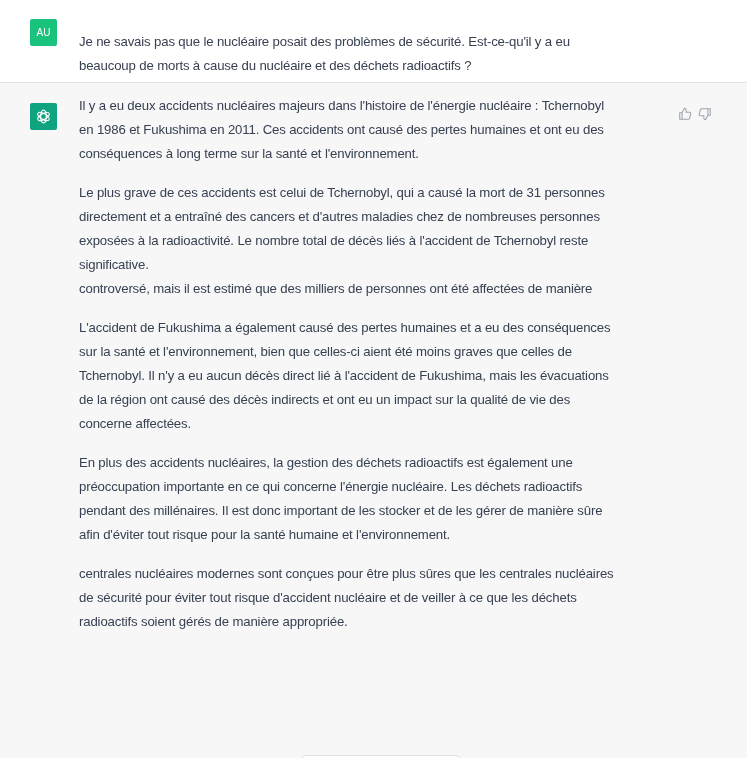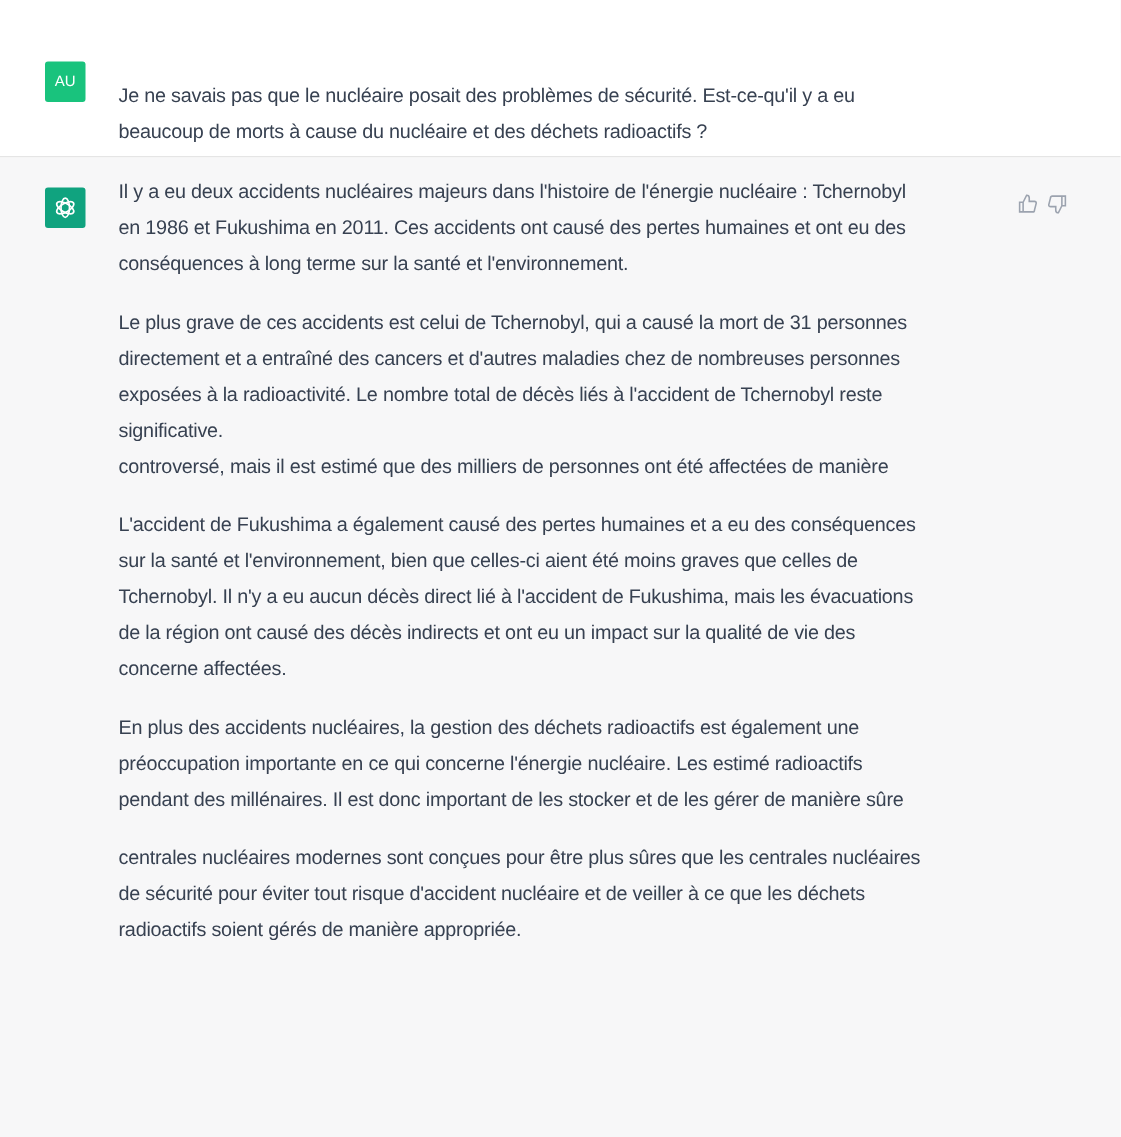--- a/index.html
+++ b/index.html
@@ -1,17 +1,17 @@
 <!DOCTYPE html>
 <html><head>
 <meta charset="utf-8">
 <style>
   html, body { margin:0; padding:0; }
   body { width:747px; height:758px; overflow:hidden; background:#ffffff; font-family:"Liberation Sans", sans-serif; color:#374151; }
-  .msg { position:absolute; left:0; width:747px;margin-top:22px; }
+  .msg { position:absolute; left:0; width:747px; }
   .user { top:0; height:82px; background:#ffffff; border-bottom:1px solid #e5e5e5; }
   .assistant { top:83px; height:675px; background:#f7f7f8; }
   .avatar { position:absolute; left:30px; width:27px; height:27px; border-radius:2px; background:#19c37d; color:#fff; display:flex; align-items:center; justify-content:center; font-size:10px; }
   .avatar.bot { background:#10a37f; }
   .text { position:absolute; left:79px; width:600px; font-size:13.2px; line-height:24px; letter-spacing:-0.15px; }
   .line { white-space:nowrap; display:block; }
   .para { margin:0 0 15px 0; }
   .actions { position:absolute; top:24px; left:678px; display:flex; gap:6px; }
   .actions span { width:14px; height:14px; display:flex; align-items:center; justify-content:center; }
   .regen { position:absolute; left:302px; top:672px; width:156px; height:20px; background:#fff; border:1px solid #e2e2e6; border-radius:4px; }
@@ -62,22 +62,23 @@
     </div>
     <div class="para">
       <span class="line">L'accident de Fukushima a également causé des pertes humaines et a eu des conséquences</span>
       <span class="line">sur la santé et l'environnement, bien que celles-ci aient été moins graves que celles de</span>
       <span class="line">Tchernobyl. Il n'y a eu aucun décès direct lié à l'accident de Fukushima, mais les évacuations</span>
       <span class="line">de la région ont causé des décès indirects et ont eu un impact sur la qualité de vie des</span>
       <span class="line">concerne affectées.</span>
     </div>
     <div class="para">
       <span class="line">En plus des accidents nucléaires, la gestion des déchets radioactifs est également une</span>
-      <span class="line">préoccupation importante en ce qui concerne l'énergie nucléaire. Les estimé radioactifs</span>
+      <span class="line">préoccupation importante en ce qui concerne l'énergie nucléaire. Les déchets radioactifs</span>
       <span class="line">pendant des millénaires. Il est donc important de les stocker et de les gérer de manière sûre</span>
+      <span class="line">afin d'éviter tout risque pour la santé humaine et l'environnement.</span>
     </div>
     <div class="para">
       <span class="line">centrales nucléaires modernes sont conçues pour être plus sûres que les centrales nucléaires</span>
       <span class="line">de sécurité pour éviter tout risque d'accident nucléaire et de veiller à ce que les déchets</span>
       <span class="line">radioactifs soient gérés de manière appropriée.</span>
     </div>
   </div>
   <div class="regen"></div>
 </div>
 

